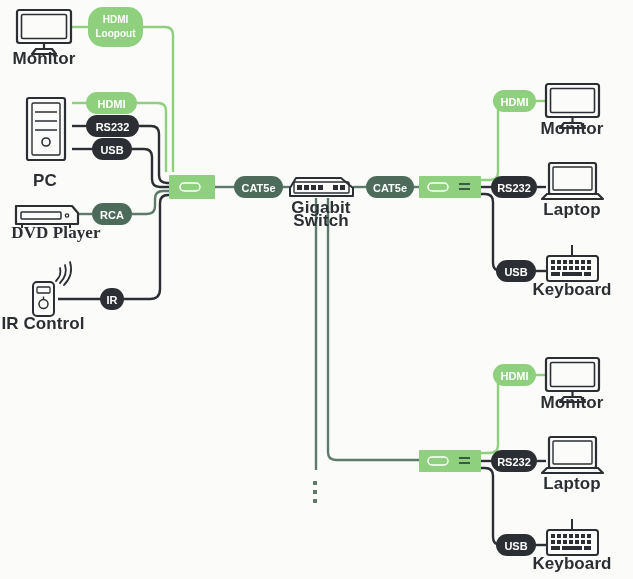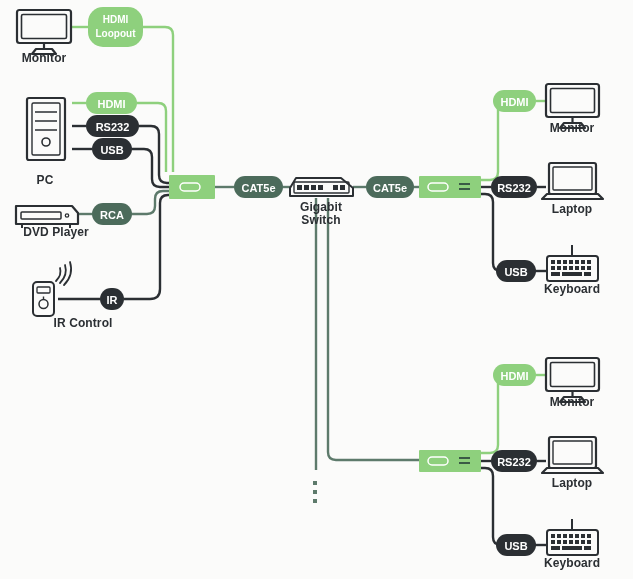--- a/index.html
+++ b/index.html
@@ -7,21 +7,21 @@
     width:633px;height:579px;
     background:#fbfbfa;
     font-family:"Liberation Sans", sans-serif;
     overflow:hidden;
   }
   #stage{position:relative;width:633px;height:485px;}
   #stage svg{position:absolute;top:0;left:0;}
   .lbl{
     position:absolute;
     font-family:"Liberation Sans", sans-serif;
-    font-size:12px;
+    font-size:17px;
     font-weight:700;
     color:#2b2f33;
     text-align:center;
     letter-spacing:0.1px;
     line-height:13px;
     white-space:pre-line;
     transform:translateX(-50%);
   }
   .badge-text{
     font-family:"Liberation Sans", sans-serif;
@@ -297,22 +297,22 @@
 
   <g>
     <rect x="496" y="534" width="40" height="22" rx="11" fill="#2b2f33"></rect>
     <text class="badge-text" x="516" y="545.5">USB</text>
   </g>
 
 </svg>
 
 <div class="lbl" style="left:44px;top:52px;">Monitor</div>
 <div class="lbl" style="left:45px;top:174px;">PC</div>
-<div class="lbl" style="left:56px;top:226px;">DVD Player</div>
-<div class="lbl" style="left:43px;top:317px;margin-left:40px;">IR Control</div>
+<div class="lbl" style="left:56px;top:226px;font-family:Liberation Serif, serif;">DVD Player</div>
+<div class="lbl" style="left:43px;top:317px;">IR Control</div>
 <div class="lbl" style="left:321px;top:201px;">Gigabit
 Switch</div>
 <div class="lbl" style="left:572px;top:122px;">Monitor</div>
 <div class="lbl" style="left:572px;top:203px;">Laptop</div>
 <div class="lbl" style="left:572px;top:283px;">Keyboard</div>
 <div class="lbl" style="left:572px;top:396px;">Monitor</div>
 <div class="lbl" style="left:572px;top:477px;">Laptop</div>
 <div class="lbl" style="left:572px;top:557px;">Keyboard</div>
 
 </div>

